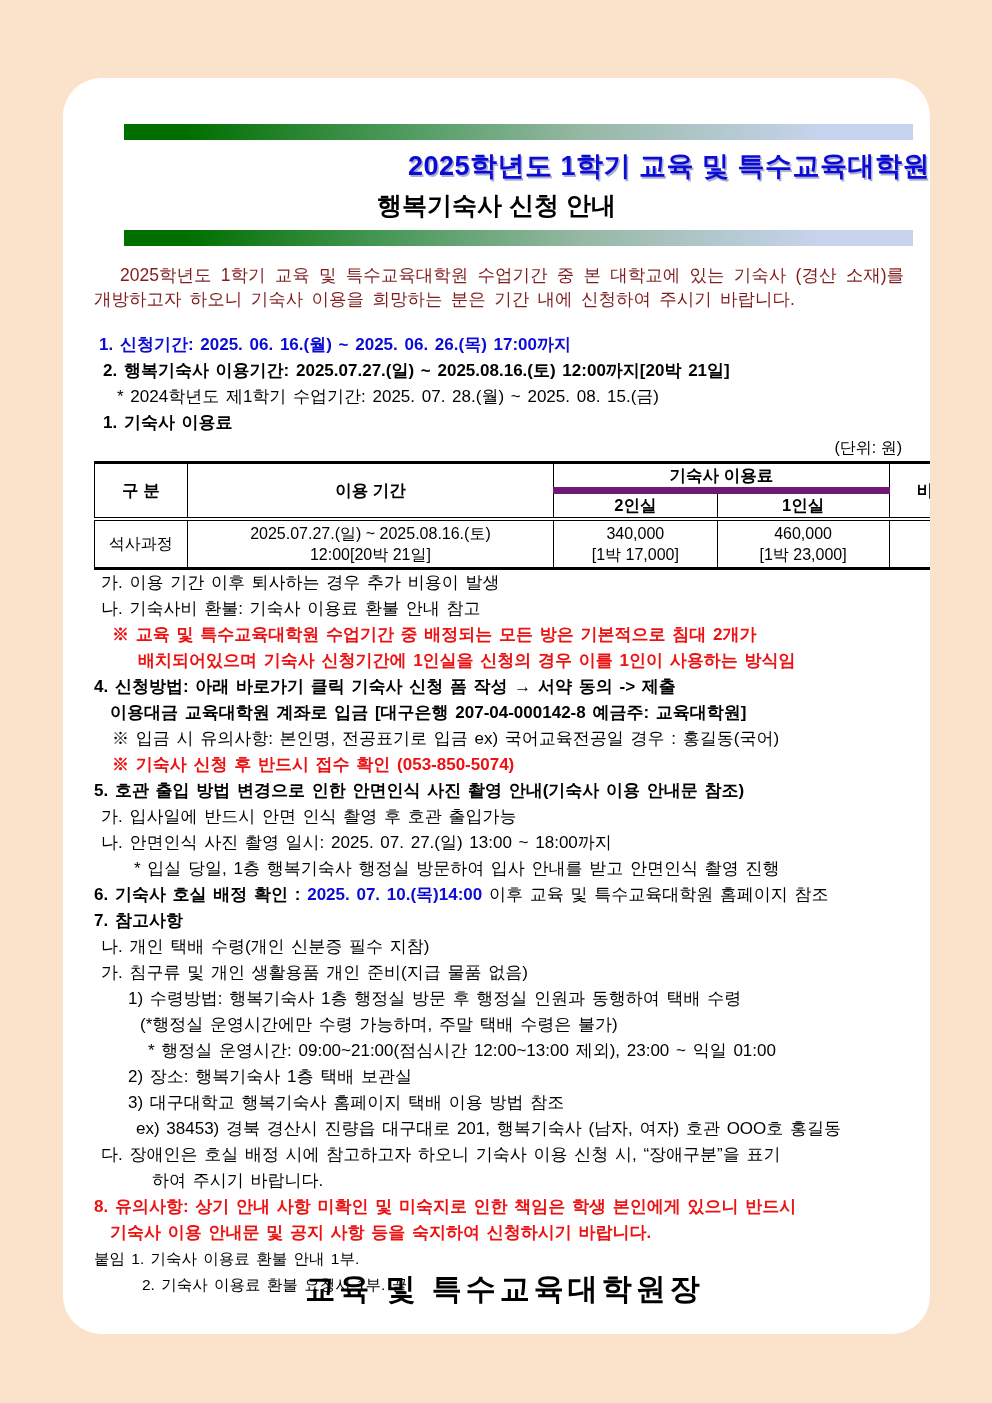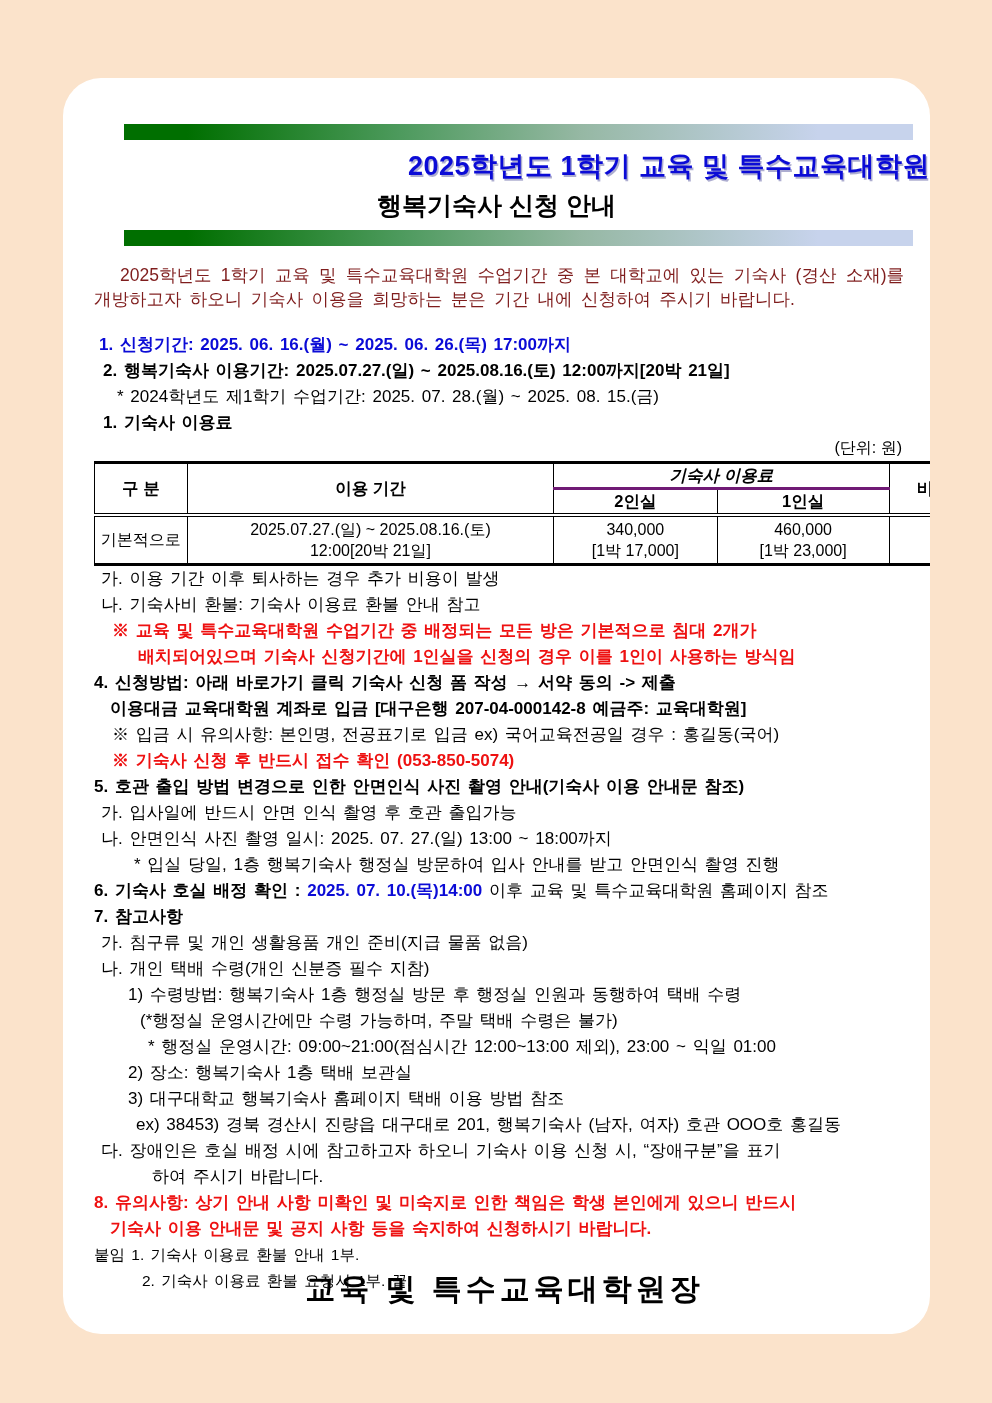--- a/index.html
+++ b/index.html
@@ -58,21 +58,21 @@
   table.fee{
     border-collapse:collapse;table-layout:fixed;
     width:884px;font-size:16px;text-align:center;color:#000;
     border-top:3px solid #000;border-bottom:3px solid #000;
   }
   table.fee th,table.fee td{
     border-left:1px solid #000;border-right:1px solid #000;
     padding:0;vertical-align:middle;
   }
   table.fee th{font-weight:bold;font-size:16.5px;height:23px;}
-  table.fee .hdr-split{border-bottom:3px solid #701a75;font-style:italic;}
+  table.fee .hdr-split{border-bottom:7px solid #701a75;}
   table.fee tr.body td{border-top:4px double #000;height:46px;}
   table.fee td .cl{line-height:21px;}
   .col-cat{width:10.5%;}.col-period{width:41.5%;}
   .col-d{width:18.5%;}.col-s{width:19.5%;}.col-note{width:10%;}
   .sig{
     position:absolute;left:16px;right:0;bottom:24px;
     text-align:center;font-size:30px;font-weight:bold;
     letter-spacing:4px;color:#000;
   }
 </style>
@@ -115,21 +115,21 @@
           <th rowspan="2">구  분</th>
           <th rowspan="2">이용 기간</th>
           <th colspan="2" class="hdr-split">기숙사 이용료</th>
           <th rowspan="2">비고</th>
         </tr>
         <tr>
           <th>2인실</th>
           <th>1인실</th>
         </tr>
         <tr class="body">
-          <td>기본적으로</td>
+          <td>석사과정</td>
           <td>
             <div class="cl">2025.07.27.(일) ~ 2025.08.16.(토)</div>
             <div class="cl">12:00[20박 21일]</div>
           </td>
           <td>
             <div class="cl">340,000</div>
             <div class="cl">[1박 17,000]</div>
           </td>
           <td>
             <div class="cl">460,000</div>
@@ -148,22 +148,22 @@
           <div class="line" style="padding-left: 0px;"><span class="t-b">4. 신청방법: 아래 바로가기 클릭 기숙사 신청 폼 작성 →  서약 동의 -&gt; 제출</span></div>
           <div class="line" style="padding-left: 16px;"><span class="t-b">이용대금 교육대학원 계좌로 입금 [대구은행 207-04-000142-8  예금주: 교육대학원]</span></div>
           <div class="line" style="padding-left: 18px;"><span class="t-n">※ 입금 시 유의사항: 본인명, 전공표기로 입금  ex) 국어교육전공일 경우 : 홍길동(국어)</span></div>
           <div class="line" style="padding-left: 18px;"><span class="t-rb">※ 기숙사 신청 후 반드시 접수 확인  (053-850-5074)</span></div>
           <div class="line" style="padding-left: 0px;"><span class="t-b">5. 호관 출입 방법 변경으로 인한 안면인식 사진 촬영 안내(기숙사 이용 안내문 참조)</span></div>
           <div class="line" style="padding-left: 7px;"><span class="t-n">가. 입사일에 반드시 안면 인식 촬영 후 호관 출입가능</span></div>
           <div class="line" style="padding-left: 7px;"><span class="t-n">나. 안면인식 사진 촬영 일시: 2025. 07. 27.(일) 13:00 ~ 18:00까지</span></div>
           <div class="line" style="padding-left: 40px;"><span class="t-n">* 입실 당일, 1층 행복기숙사 행정실 방문하여 입사 안내를 받고 안면인식 촬영 진행</span></div>
           <div class="line" style="padding-left: 0px;"><span class="t-b">6. 기숙사 호실 배정 확인 : </span><span class="t-bb">2025. 07. 10.(목)14:00</span><span class="t-n"> 이후 교육 및 특수교육대학원 홈페이지 참조</span></div>
           <div class="line" style="padding-left: 0px;"><span class="t-b">7. 참고사항</span></div>
+          <div class="line" style="padding-left: 7px;"><span class="t-n">나. 개인 택배 수령(개인 신분증 필수 지참)</span></div>
           <div class="line" style="padding-left: 7px;"><span class="t-n">가. 침구류 및 개인 생활용품 개인 준비(지급 물품 없음)</span></div>
-          <div class="line" style="padding-left: 7px;"><span class="t-n">나. 개인 택배 수령(개인 신분증 필수 지참)</span></div>
           <div class="line" style="padding-left: 34px;"><span class="t-n">1) 수령방법: 행복기숙사 1층 행정실 방문 후 행정실 인원과 동행하여 택배 수령</span></div>
           <div class="line" style="padding-left: 46px;"><span class="t-n">(*행정실 운영시간에만 수령 가능하며, 주말 택배 수령은 불가)</span></div>
           <div class="line" style="padding-left: 54px;"><span class="t-n">* 행정실 운영시간: 09:00~21:00(점심시간 12:00~13:00 제외), 23:00 ~ 익일 01:00</span></div>
           <div class="line" style="padding-left: 34px;"><span class="t-n">2) 장소: 행복기숙사 1층 택배 보관실</span></div>
           <div class="line" style="padding-left: 34px;"><span class="t-n">3) 대구대학교 행복기숙사 홈페이지 택배 이용 방법 참조</span></div>
           <div class="line" style="padding-left: 42px;"><span class="t-n">ex) 38453) 경북 경산시 진량읍 대구대로 201, 행복기숙사 (남자, 여자) 호관 OOO호 홍길동</span></div>
           <div class="line" style="padding-left: 7px;"><span class="t-n">다. 장애인은 호실 배정 시에 참고하고자 하오니 기숙사 이용 신청 시, “장애구분”을 표기</span></div>
           <div class="line" style="padding-left: 58px;"><span class="t-n">하여  주시기  바랍니다.</span></div>
           <div class="line" style="padding-left: 0px;"><span class="t-rb">8. 유의사항: 상기 안내 사항 미확인 및 미숙지로 인한 책임은 학생 본인에게 있으니 반드시</span></div>
           <div class="line" style="padding-left: 16px;"><span class="t-rb">기숙사 이용 안내문 및 공지 사항 등을 숙지하여 신청하시기 바랍니다.</span></div>

